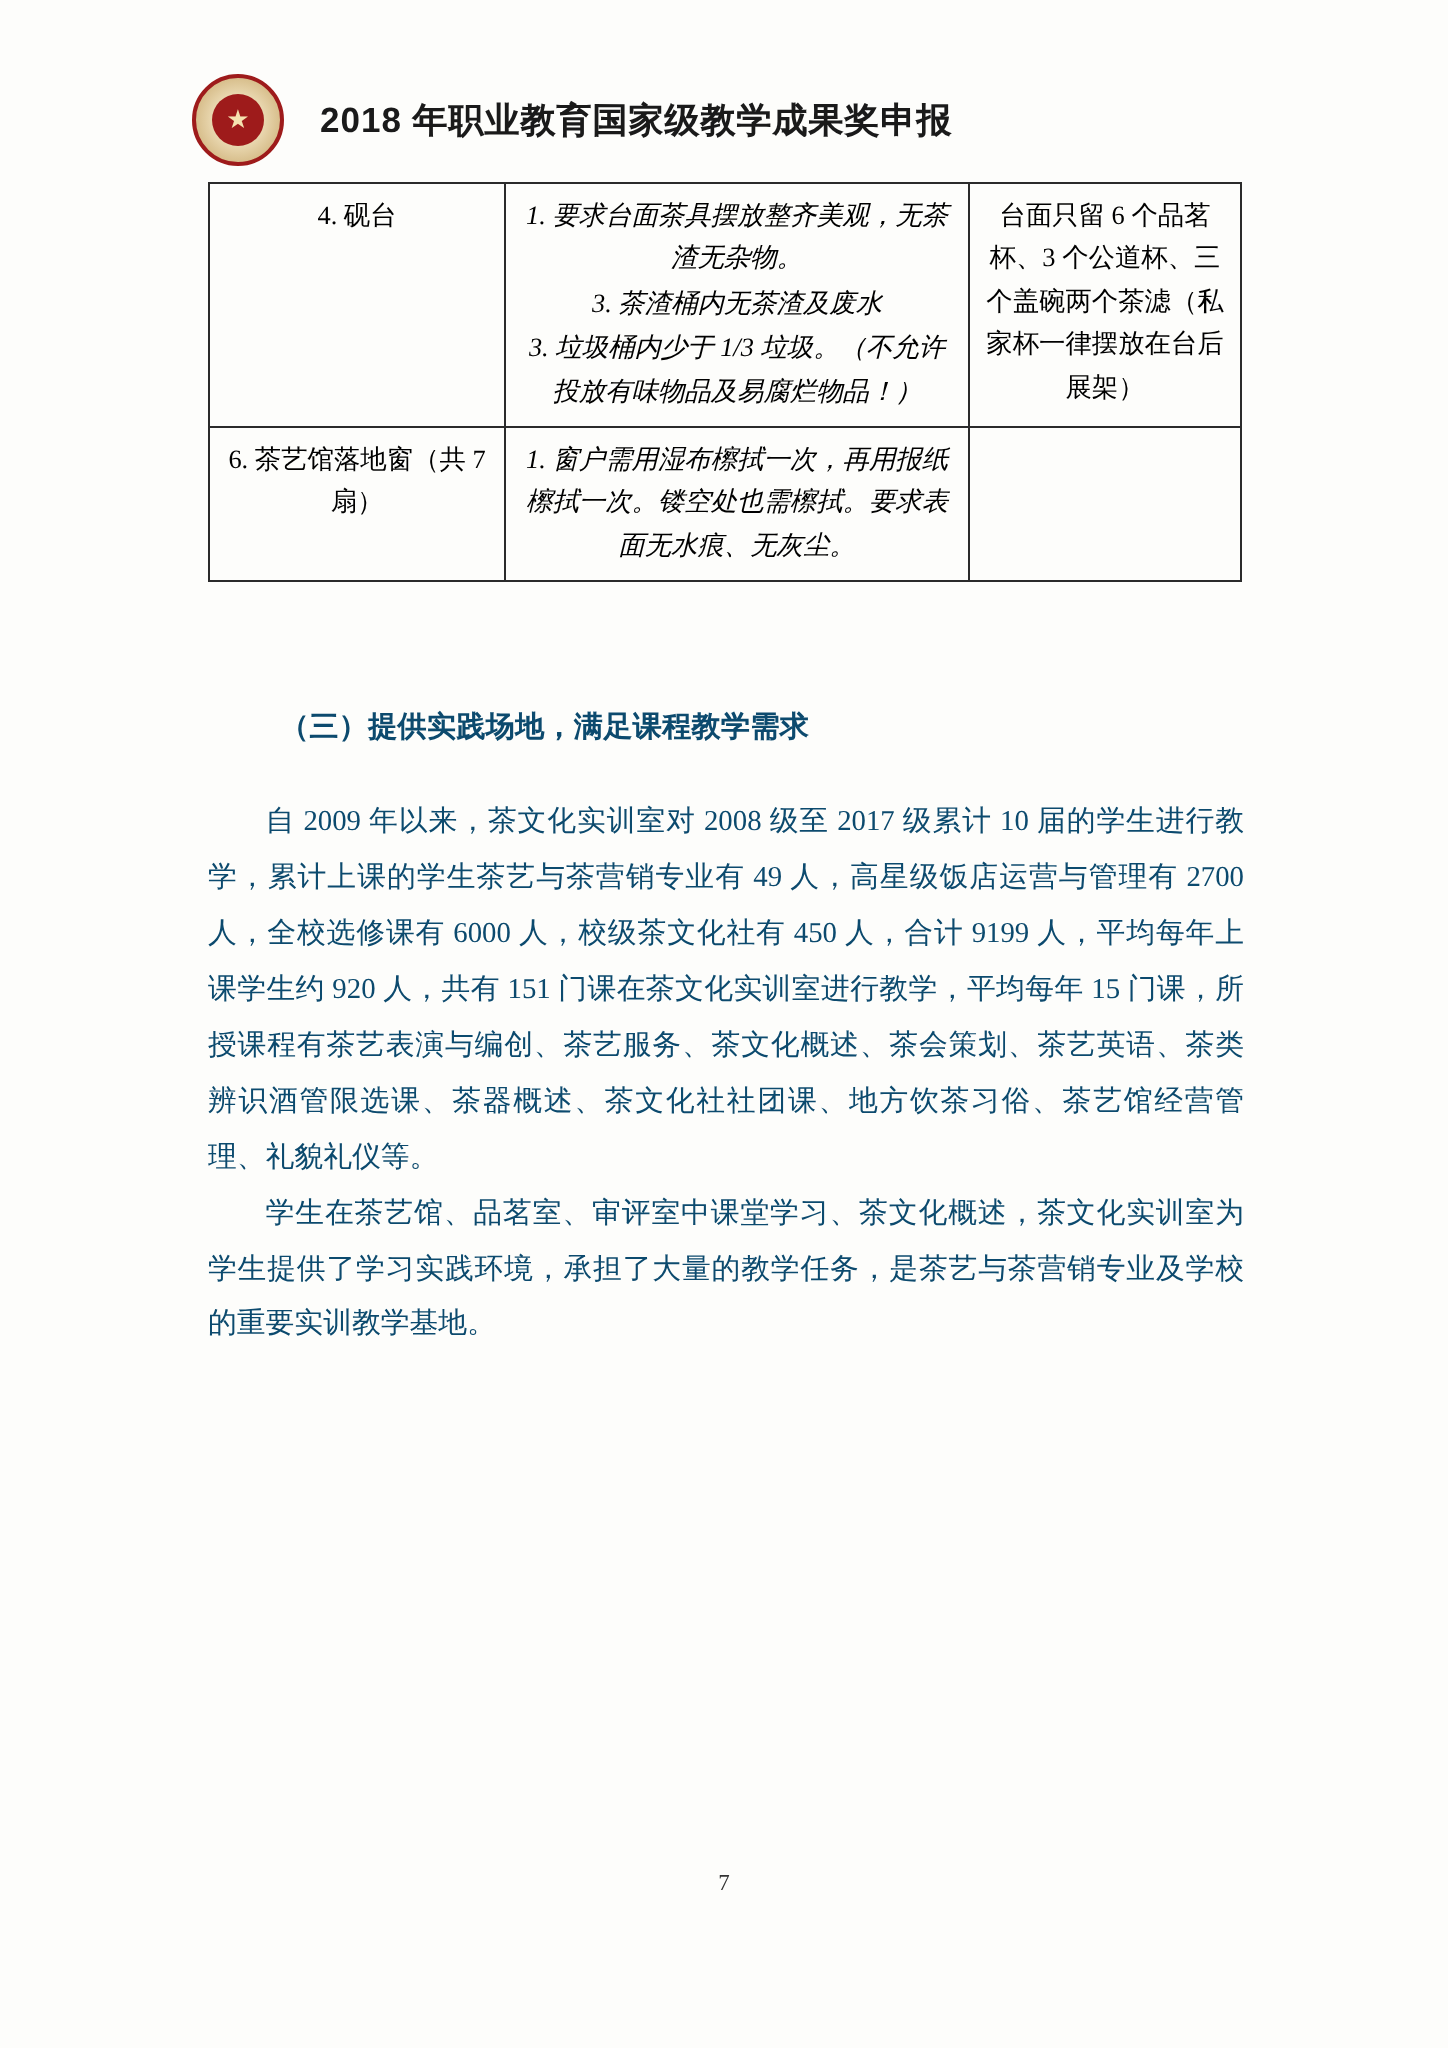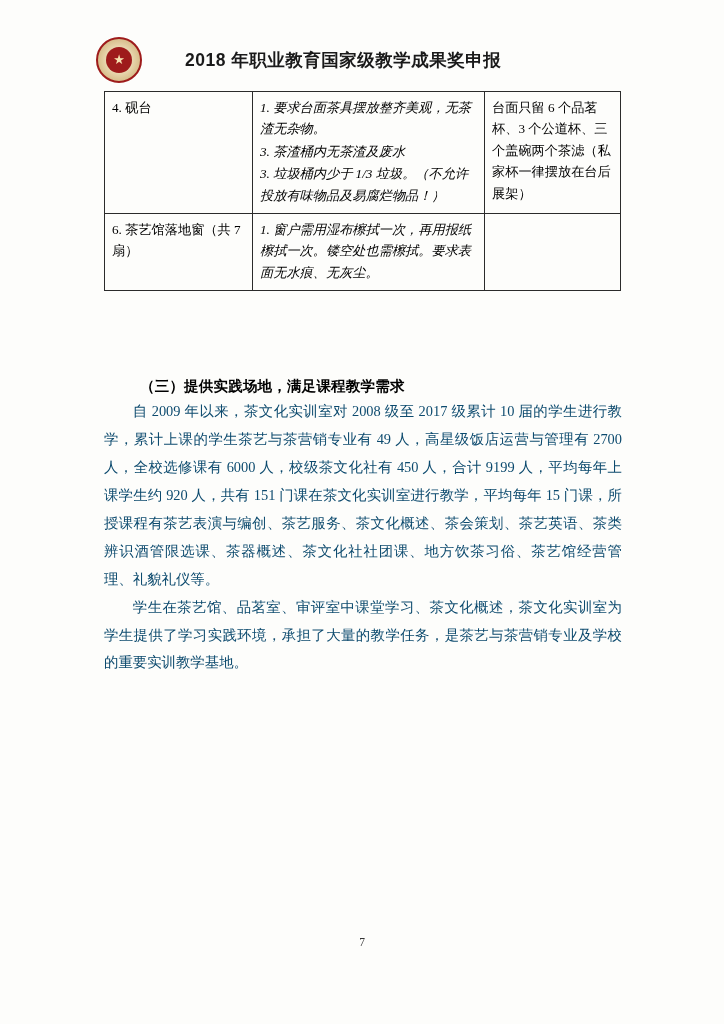--- a/index.html
+++ b/index.html
@@ -24,21 +24,20 @@
   }
   
   .header {
     position: absolute;
     left: 96px;
     top: 36px;
     width: 530px;
     height: 48px;
     display: flex;
     align-items: center;
-    gap: 25px;
   }
   .emblem {
     width: 46px;
     height: 46px;
     flex: 0 0 46px;
     border-radius: 50%;
     border: 2px solid #9e1b1b;
     background: radial-gradient(circle at 50% 50%, #f3e6c8 0%, #e8d6ae 45%, #d8bf8d 70%, #c8a86a 100%);
     position: relative;
     box-sizing: border-box;
@@ -76,45 +75,46 @@
   
   .tbl {
     position: absolute;
     left: 104px;
     top: 91px;
     width: 516px;
     border-collapse: collapse;
     table-layout: fixed;
     font-size: 13.2px;
     line-height: 1.62;
+    text-align: center;
   }
   .tbl td {
     border: 1px solid #2b2b2b;
     vertical-align: top;
     padding: 5px 7px 6px 7px;
   }
   .col-a { width: 148px; }
   .col-b { width: 232px; }
   .col-c { width: 136px; }
   .tbl p {
     margin: 0 0 1px 0;
   }
   .indent-hang {
     text-indent: 0;
     font-style: italic;
   }
   
   .section-head {
     position: absolute;
     left: 140px;
-    top: 377px;
+    top: 354px;
     font-family: "Liberation Sans", sans-serif;
     font-weight: bold;
     font-size: 14.5px;
-    color: #000000;
+    color: #0c4a6e;
     letter-spacing: 0.2px;
   }
   .body-block {
     position: absolute;
     left: 104px;
     top: 398px;
     width: 518px;
     font-size: 14.4px;
     line-height: 1.94;
     text-align: justify;

